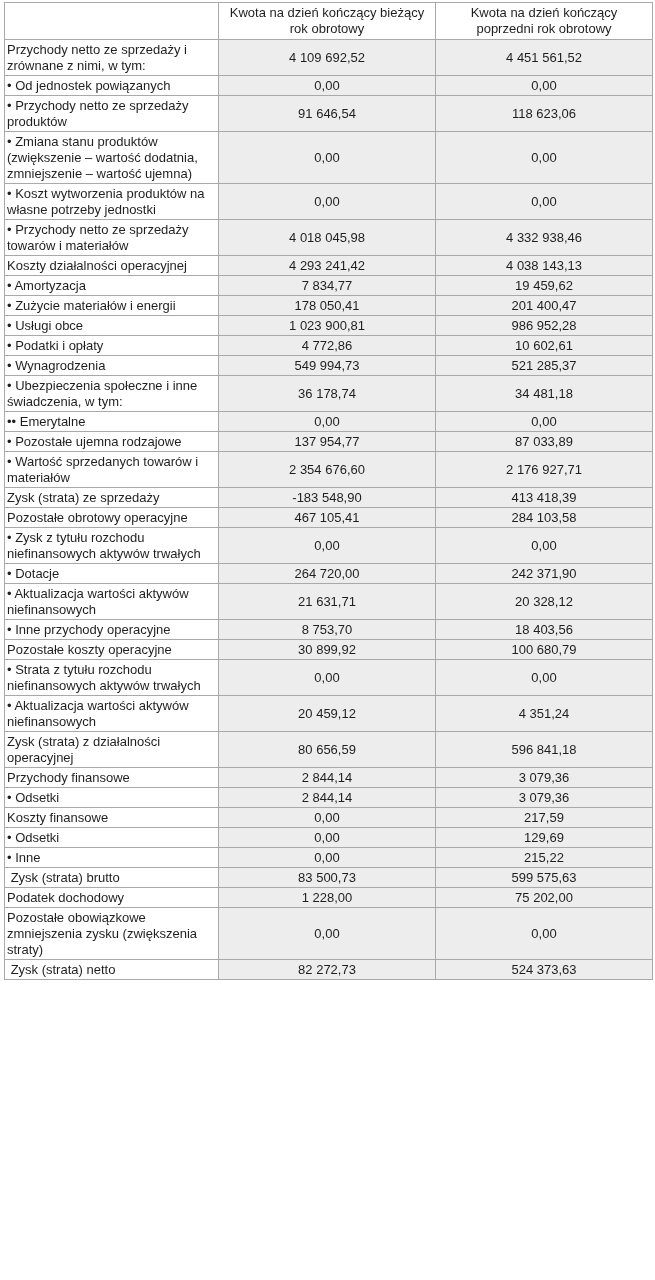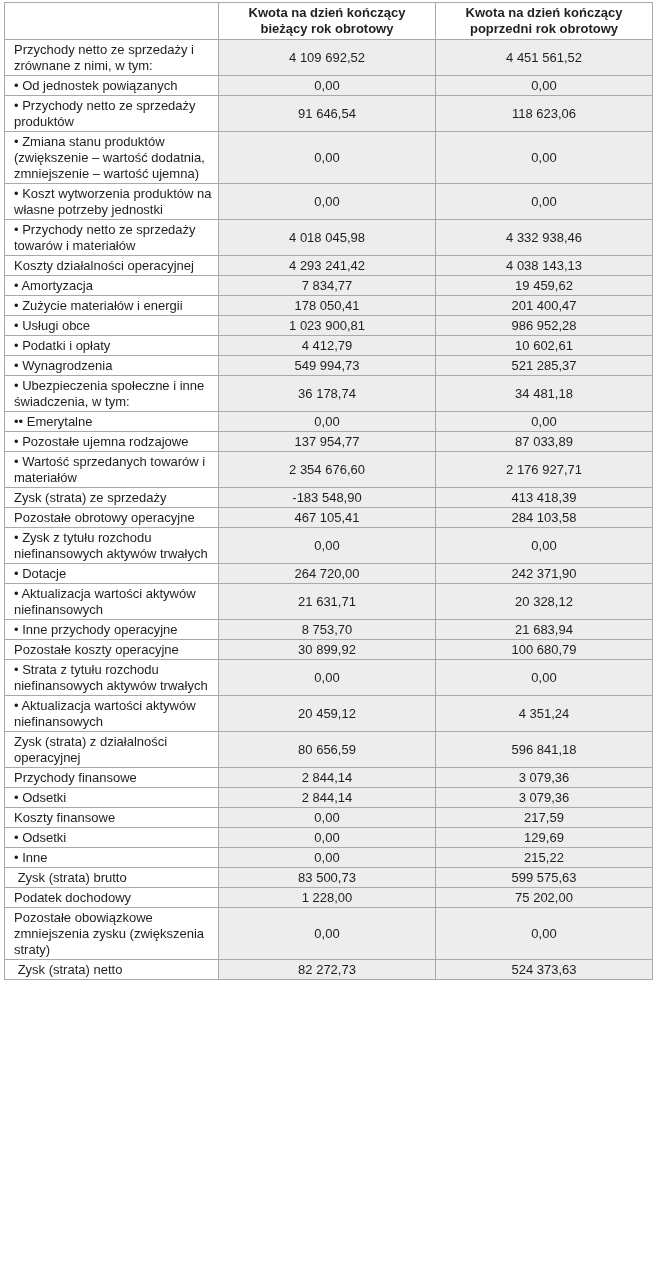--- a/index.html
+++ b/index.html
@@ -26,31 +26,31 @@
     color: var(--text);
   }
   table.fin th,
   table.fin td {
     border: 1px solid var(--border);
     vertical-align: middle;
     overflow: hidden;
   }
   table.fin th {
     background: var(--header_cell_bg);
-    font-weight: 700;
+    font-weight: 400;
     text-align: center;
     padding: 2px 6px;
   }
   table.fin th.corner {
     background: var(--header_cell_bg);
   }
   table.fin td.label {
     background: var(--label_cell_bg);
     text-align: left;
-    padding: 2px 4px 1px 9px;
+    padding: 2px 4px 1px 2px;
     white-space: pre-wrap;
   }
   table.fin td.val {
     background: var(--value_cell_bg);
     text-align: center;
     padding: 2px 4px 1px;
   }
 </style>
 </head>
 <body>
@@ -114,21 +114,21 @@
         <td class="val">178 050,41</td>
         <td class="val">201 400,47</td>
       </tr>
       <tr>
         <td class="label">• Usługi obce</td>
         <td class="val">1 023 900,81</td>
         <td class="val">986 952,28</td>
       </tr>
       <tr>
         <td class="label">• Podatki i opłaty</td>
-        <td class="val">4 412,79</td>
+        <td class="val">4 772,86</td>
         <td class="val">10 602,61</td>
       </tr>
       <tr>
         <td class="label">• Wynagrodzenia</td>
         <td class="val">549 994,73</td>
         <td class="val">521 285,37</td>
       </tr>
       <tr>
         <td class="label">• Ubezpieczenia społeczne i inne świadczenia, w tym:</td>
         <td class="val">36 178,74</td>
@@ -170,21 +170,21 @@
         <td class="val">242 371,90</td>
       </tr>
       <tr>
         <td class="label">• Aktualizacja wartości aktywów niefinansowych</td>
         <td class="val">21 631,71</td>
         <td class="val">20 328,12</td>
       </tr>
       <tr>
         <td class="label">• Inne przychody operacyjne</td>
         <td class="val">8 753,70</td>
-        <td class="val">21 683,94</td>
+        <td class="val">18 403,56</td>
       </tr>
       <tr>
         <td class="label">Pozostałe koszty operacyjne</td>
         <td class="val">30 899,92</td>
         <td class="val">100 680,79</td>
       </tr>
       <tr>
         <td class="label">• Strata z tytułu rozchodu niefinansowych aktywów trwałych</td>
         <td class="val">0,00</td>
         <td class="val">0,00</td>

